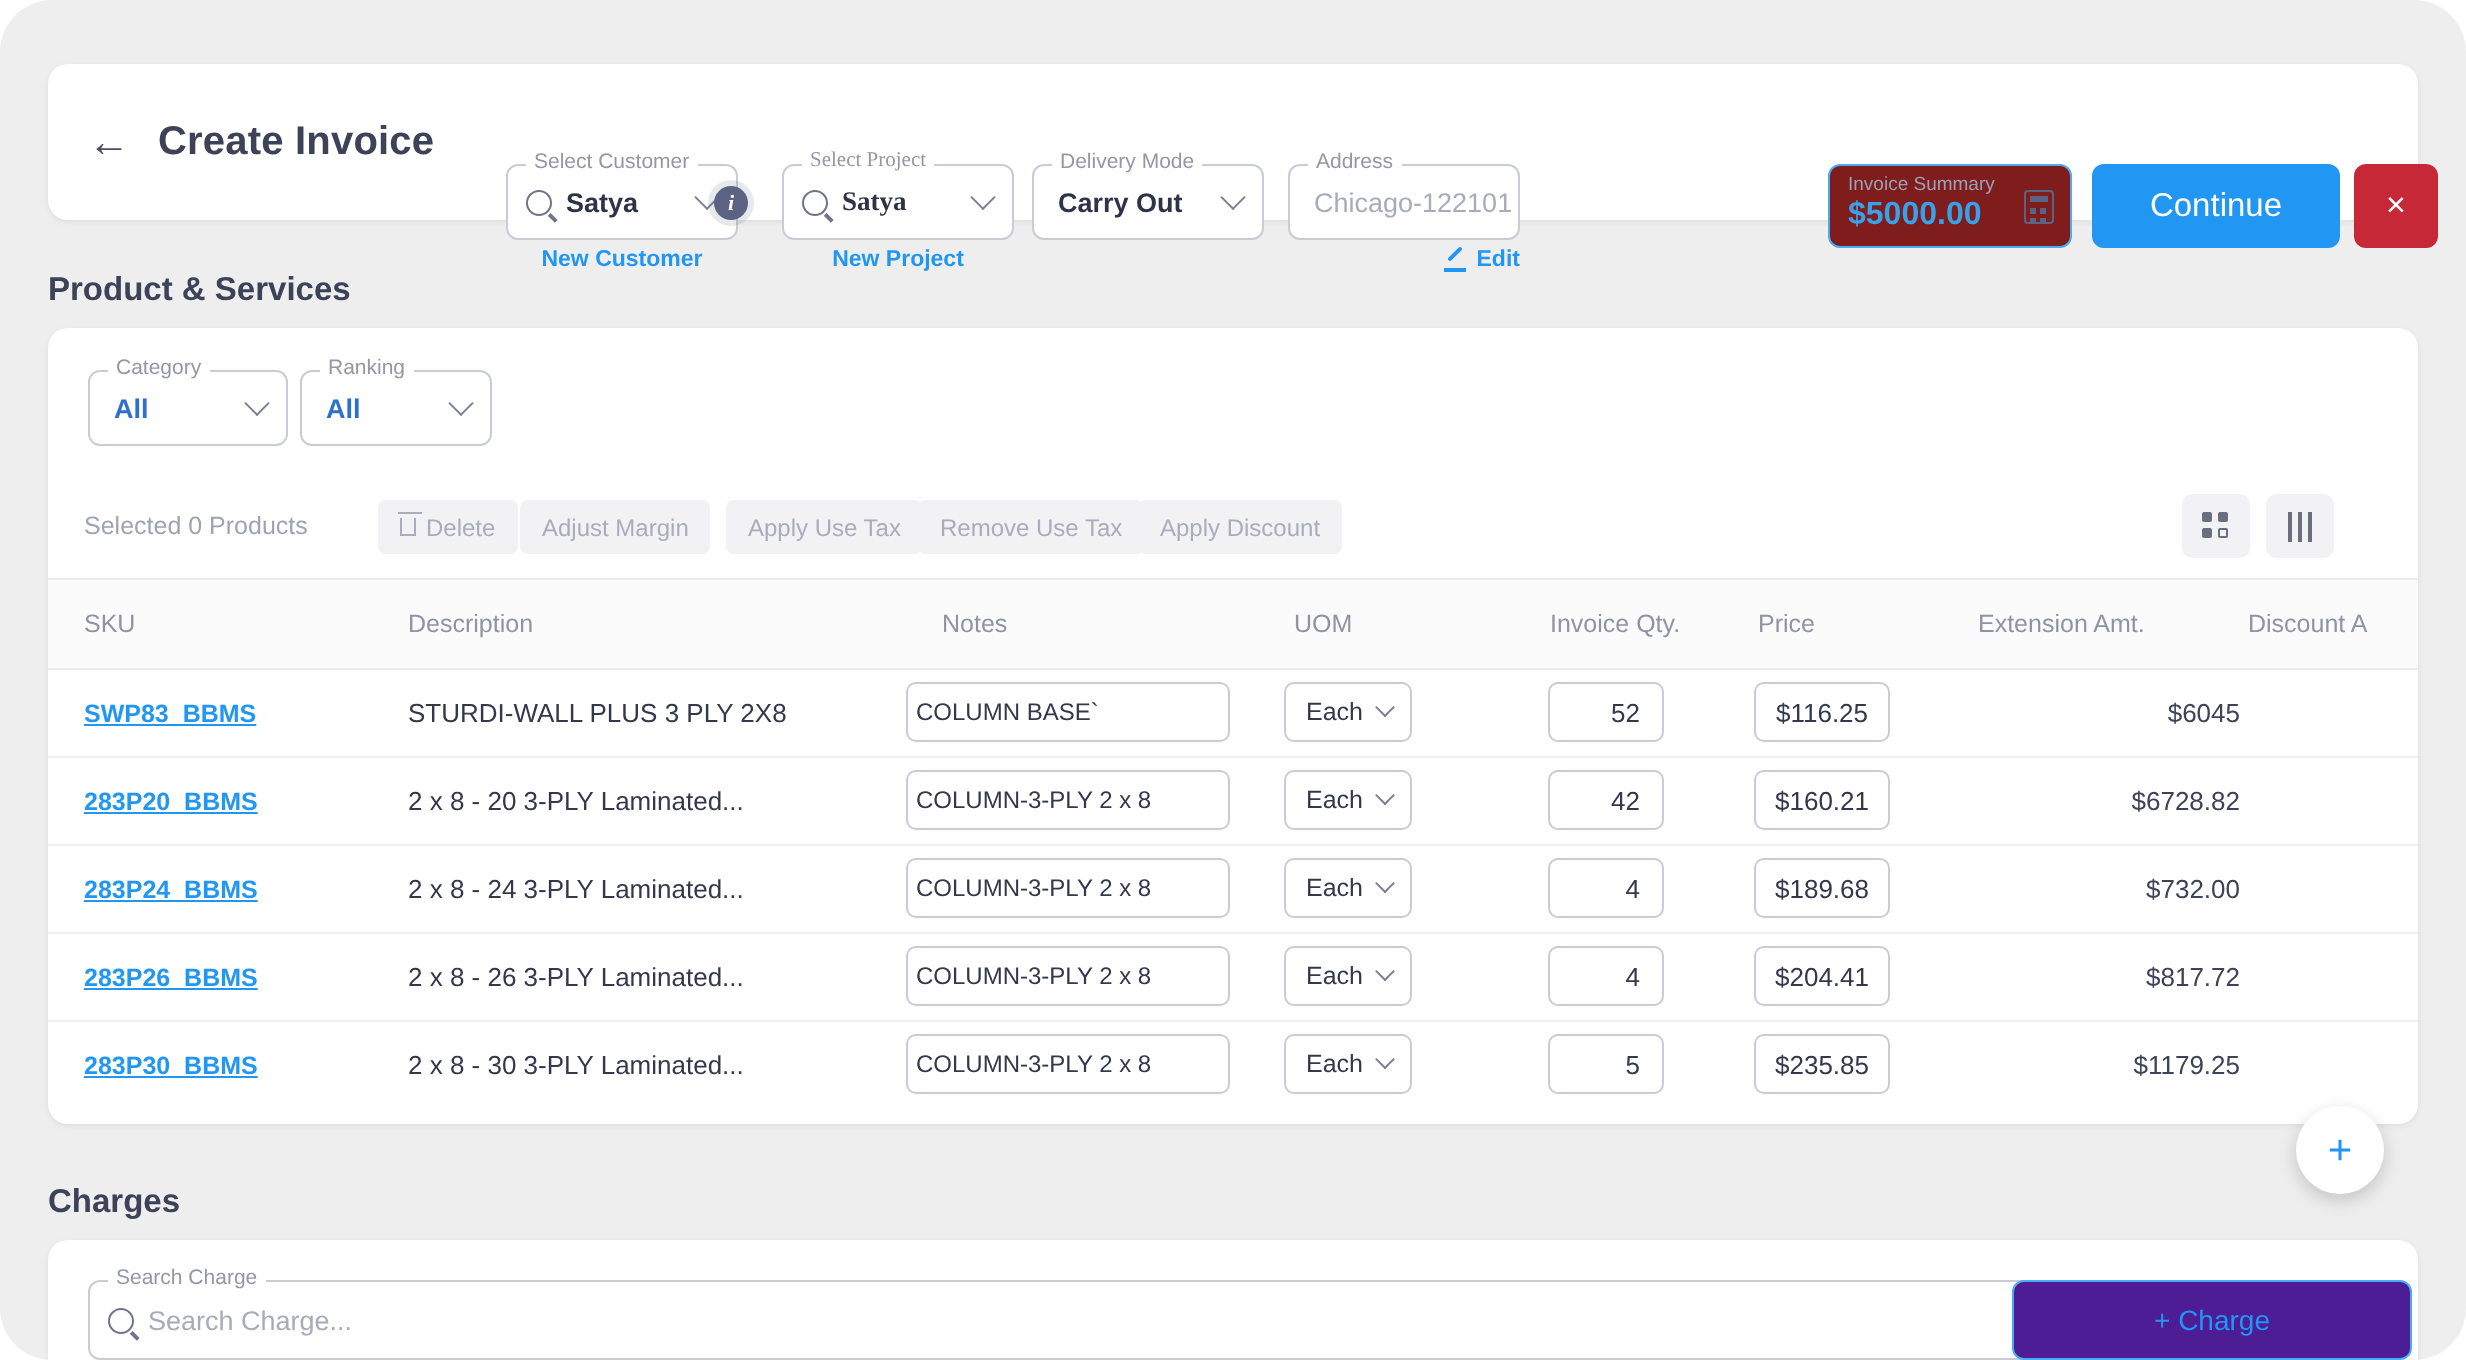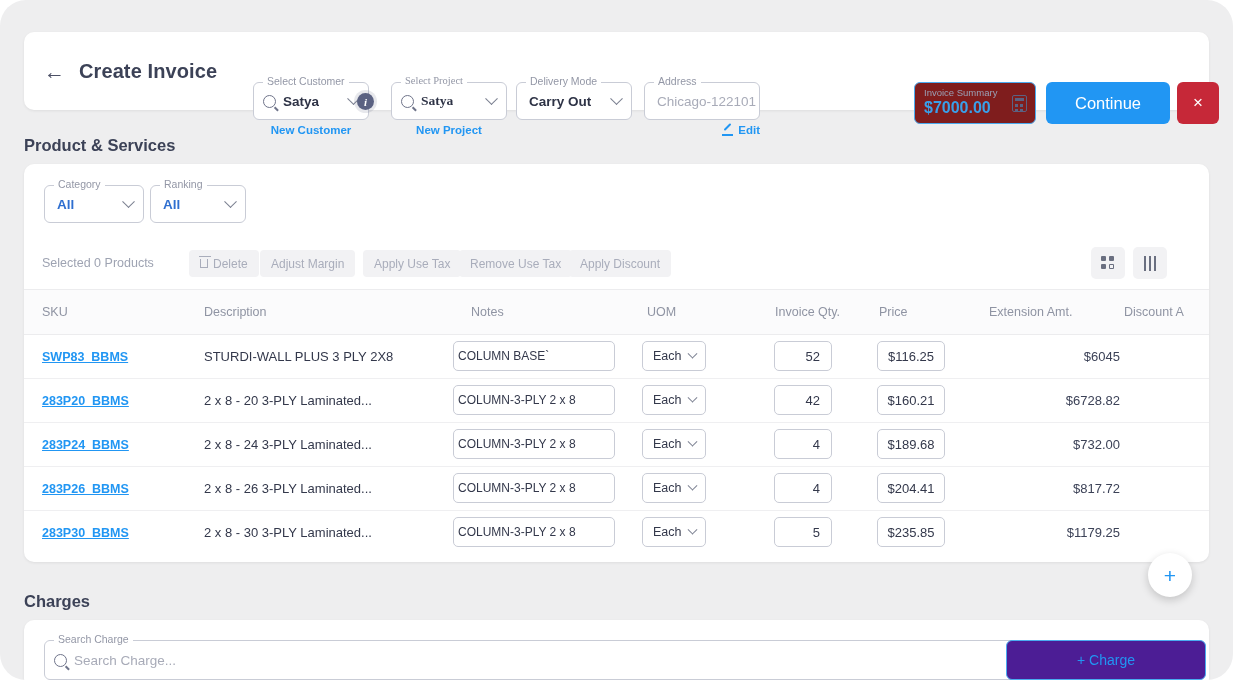--- a/index.html
+++ b/index.html
@@ -360,21 +360,21 @@
       </div>
       <div id="edit-link">
         <span class="pencil"></span>
         <span>Edit</span>
       </div>
     </div>
 
     <div id="summary-box">
       <div class="txt">
         <div id="summary-label">Invoice Summary</div>
-        <div id="summary-amount">$7000.00</div>
+        <div id="summary-amount">$5000.00</div>
       </div>
       <span id="summary-icon"></span>
     </div>
 
     <button id="continue-btn">Continue</button>
     <button id="close-btn">×</button>
   </div>
 
   <div id="title-products" class="section-title">Product &amp; Services</div>
 

